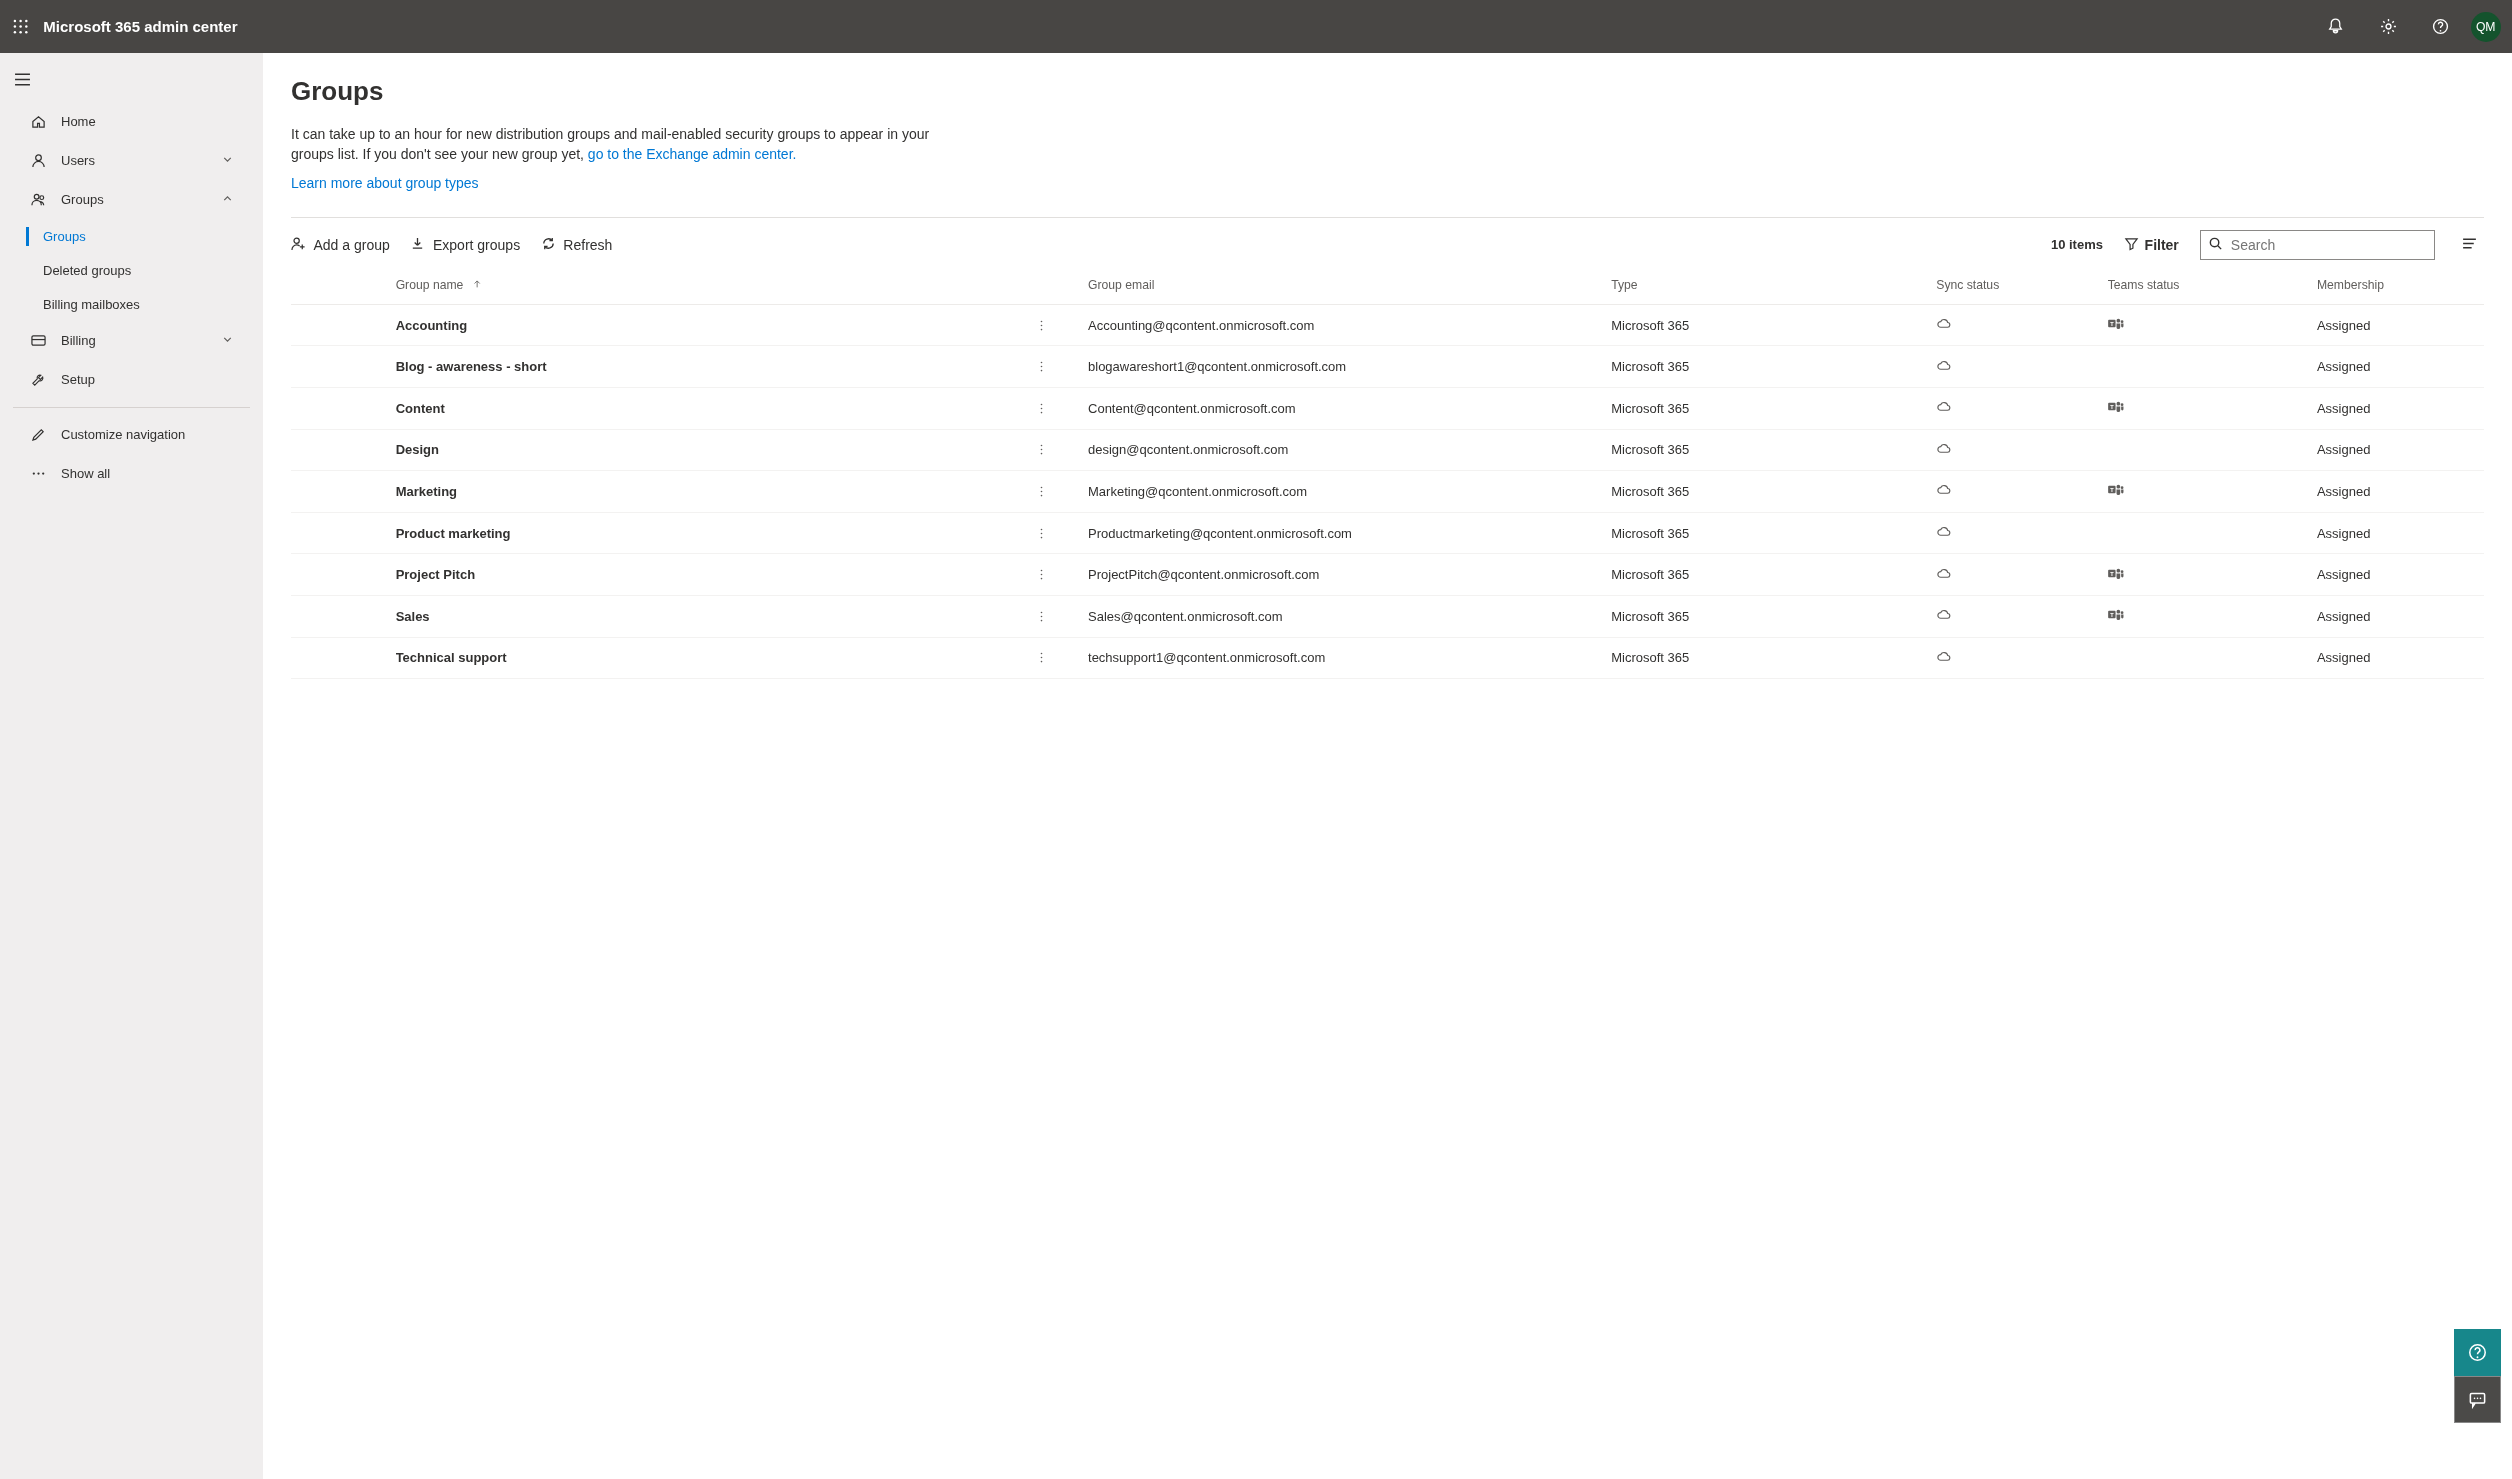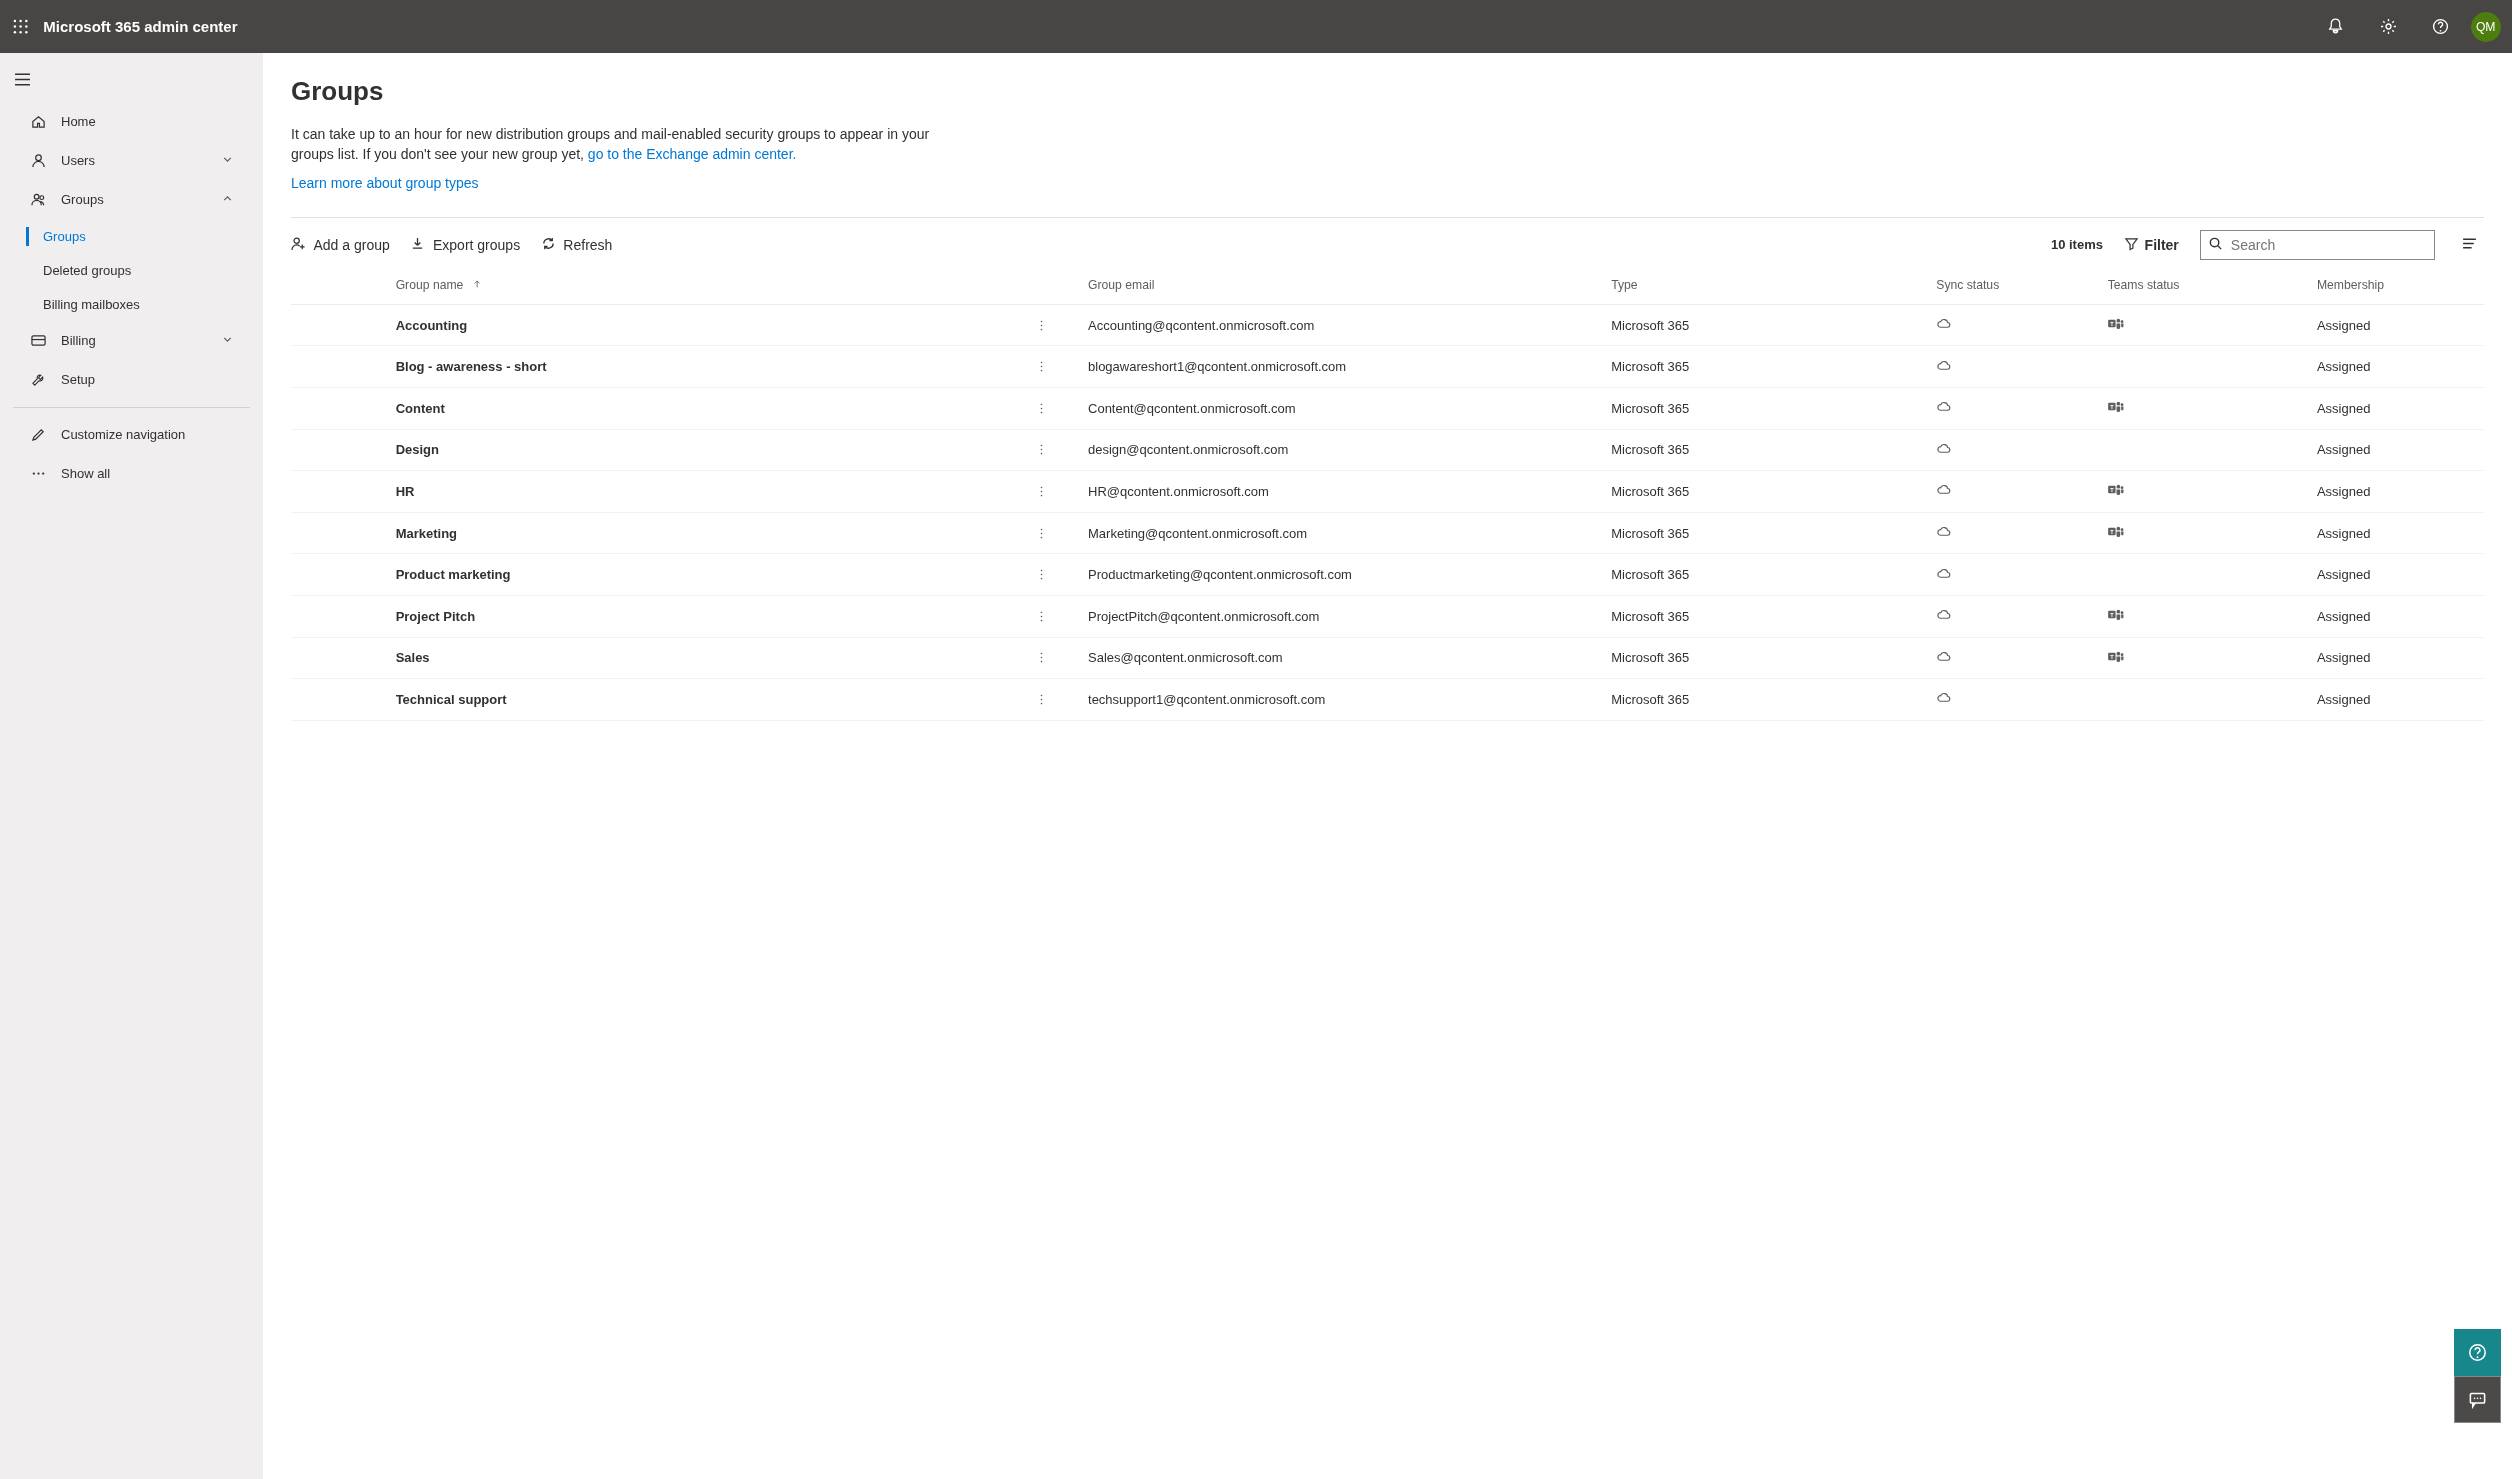--- a/index.html
+++ b/index.html
@@ -16,21 +16,21 @@
     padding: 0 11.3px;
     flex-shrink: 0;
   }
   .topbar-left { display: flex; align-items: center; gap: 13px; }
   .topbar .waffle { width: 19px; height: 19px; color: #fff; padding: 1.9px; cursor: pointer; }
   .topbar .title { font-size: 15px; font-weight: 600; }
   .topbar-right { margin-left: auto; display: flex; align-items: center; gap: 7.5px; }
   .topbar-btn { width: 45px; height: 45px; display: flex; align-items: center; justify-content: center; color: #fff; cursor: pointer; }
   .avatar {
     width: 30px; height: 30px; border-radius: 50%;
-    background: #4d7c0f;
+    background: #14532d;
     display: flex; align-items: center; justify-content: center;
     color: #fff; font-size: 12.2px; font-weight: 500;
     cursor: pointer;
   }
 
   
   .shell { flex: 1; display: flex; min-height: 0; }
 
   .sidebar {
     width: 263px;
@@ -551,40 +551,20 @@
               <td>design@qcontent.onmicrosoft.com</td>
               <td>Microsoft 365</td>
               <td><span class="cloud-ic"><svg viewBox="0 0 16 16" width="15" height="15">
                     <use href="#ic-cloud"></use>
                   </svg></span></td>
               <td></td>
               <td>Assigned</td>
             </tr>
             <tr>
               <td></td>
-              <td class="name">HR</td>
-              <td>
-                <span class="more-dots">
-                  <svg viewBox="0 0 16 16" width="13" height="13" fill="currentColor">
-                    <use href="#ic-vdots"></use>
-                  </svg>
-                </span>
-              </td>
-              <td>HR@qcontent.onmicrosoft.com</td>
-              <td>Microsoft 365</td>
-              <td><span class="cloud-ic"><svg viewBox="0 0 16 16" width="15" height="15">
-                    <use href="#ic-cloud"></use>
-                  </svg></span></td>
-              <td><span class="teams-ic"><svg viewBox="0 0 18 14">
-                    <use href="#ic-teams"></use>
-                  </svg></span></td>
-              <td>Assigned</td>
-            </tr>
-            <tr>
-              <td></td>
               <td class="name">Marketing</td>
               <td>
                 <span class="more-dots">
                   <svg viewBox="0 0 16 16" width="13" height="13" fill="currentColor">
                     <use href="#ic-vdots"></use>
                   </svg>
                 </span>
               </td>
               <td>Marketing@qcontent.onmicrosoft.com</td>
               <td>Microsoft 365</td>

